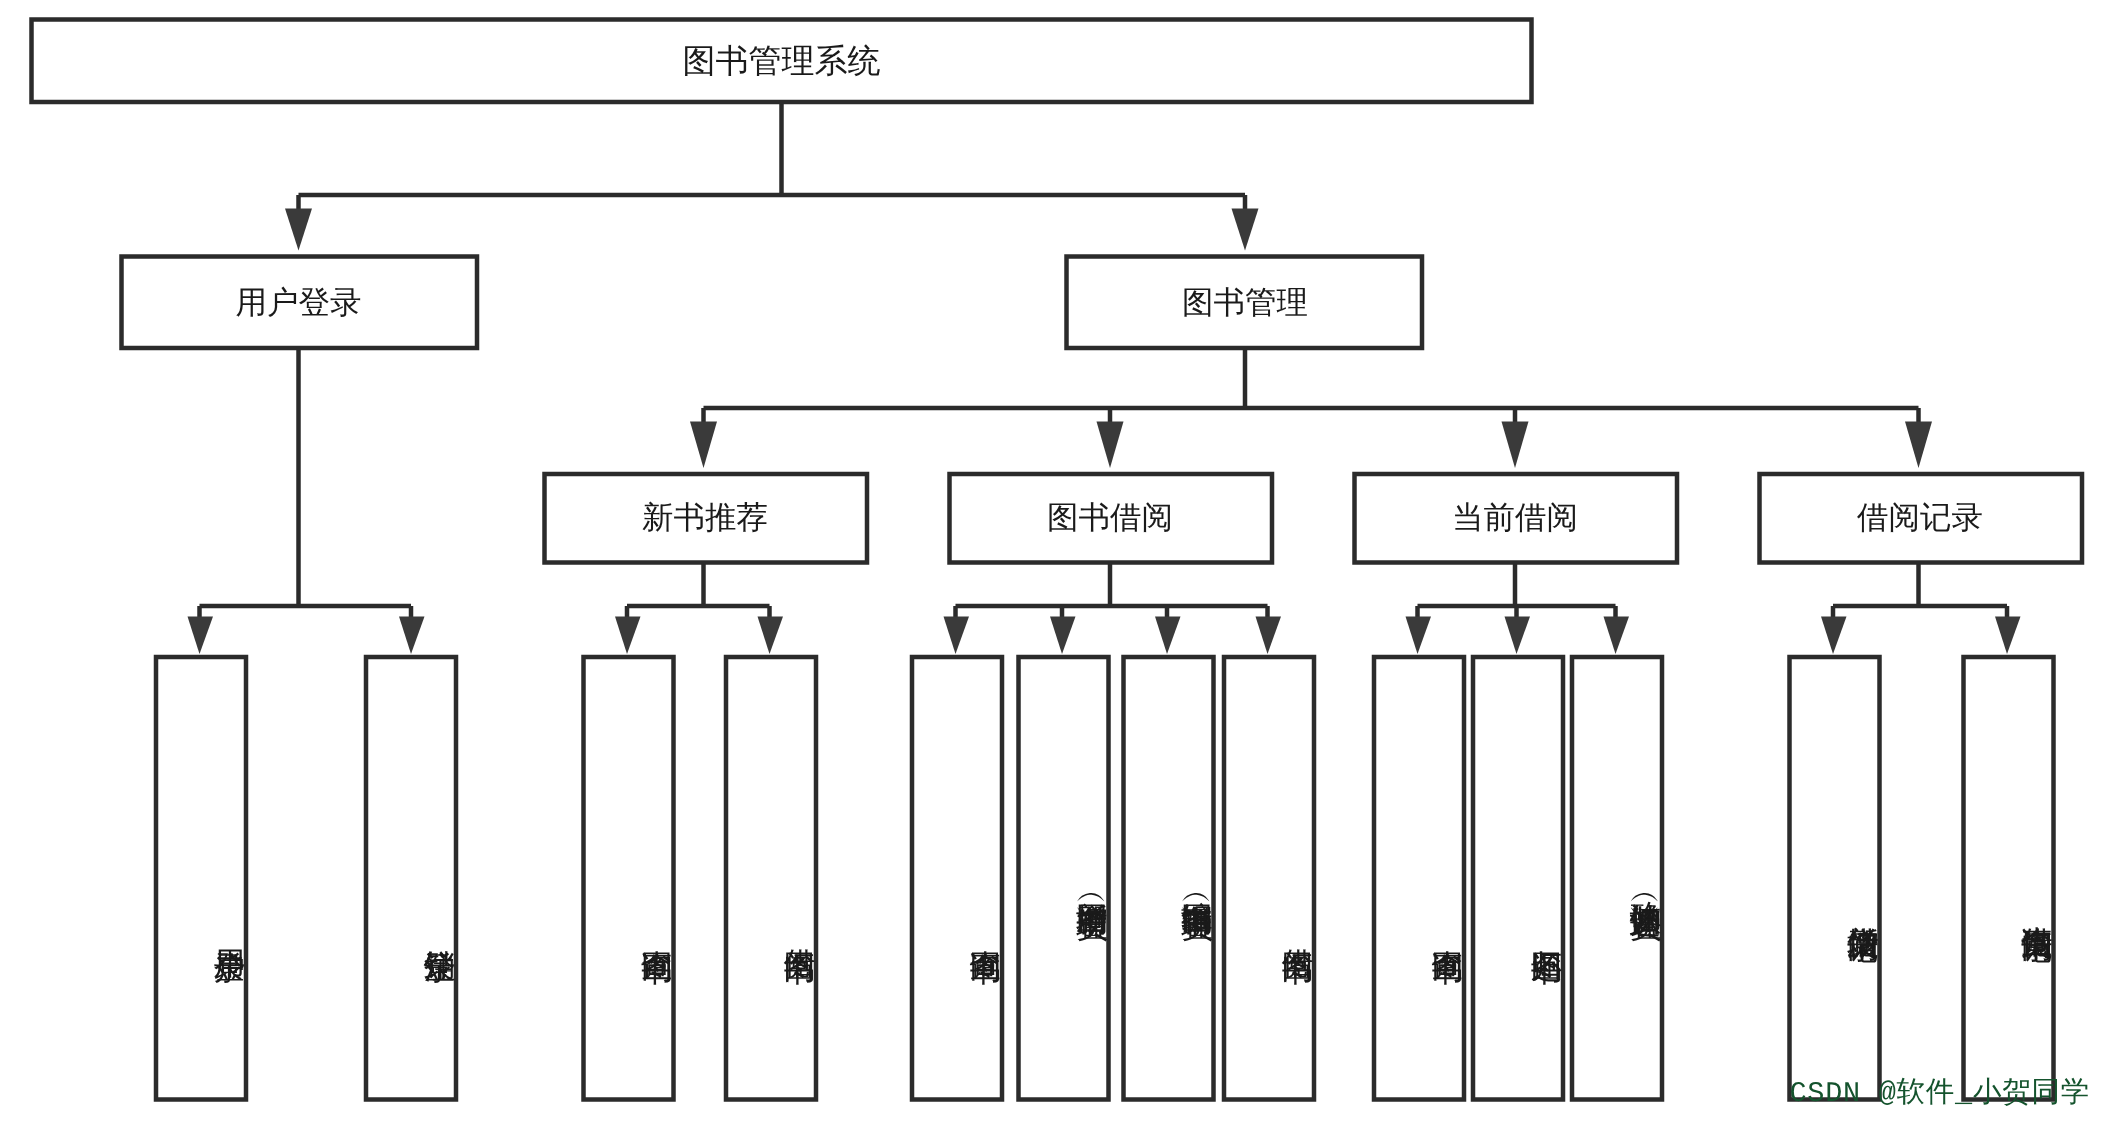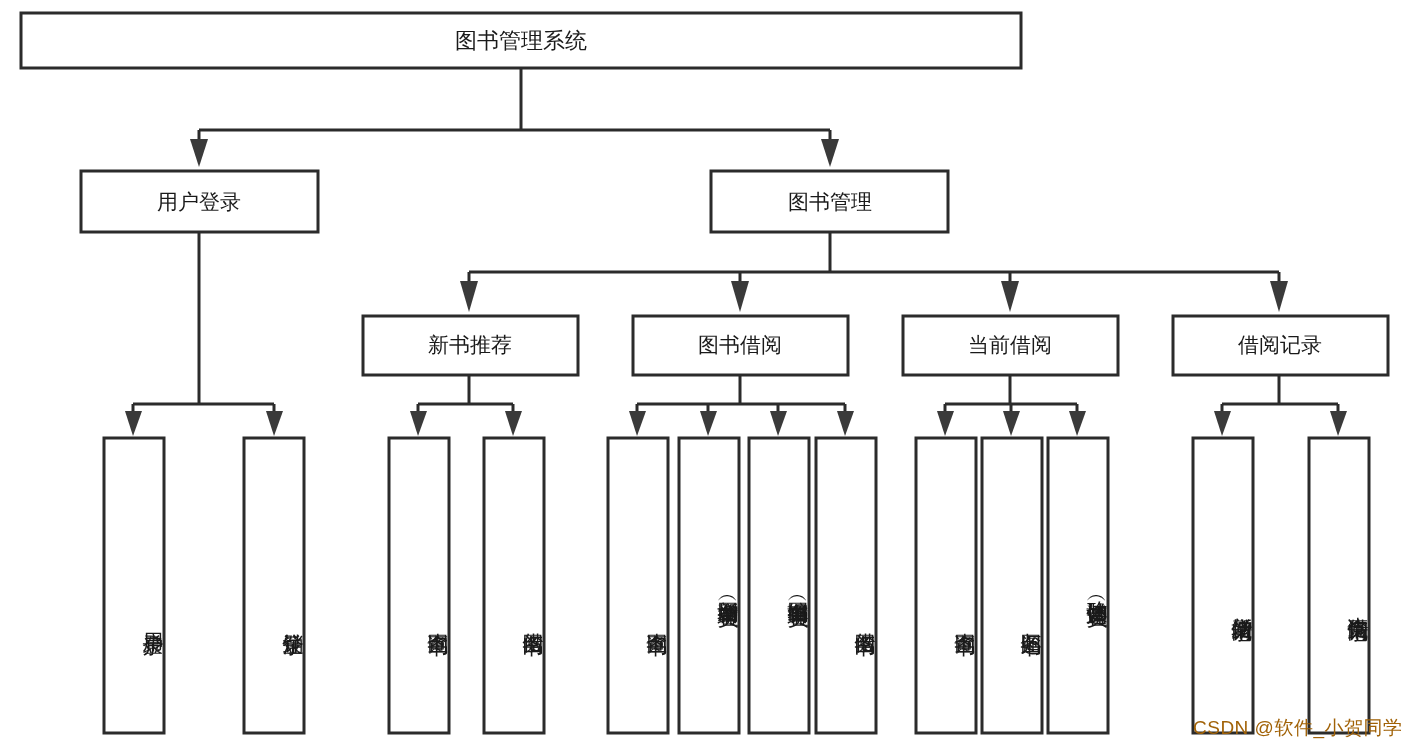--- a/index.html
+++ b/index.html
@@ -69,23 +69,23 @@
     letter-spacing: 1px;
     text-align: center;
     white-space: nowrap;
     pointer-events: none;
     display: flex;
     align-items: flex-start;
     justify-content: center;
   }
   .watermark {
     position: absolute;
-    font-family: Liberation Sans, sans-serif;
+    font-family: Liberation Mono, monospace;
     font-size: 19px;
-    color: #a16207;
+    color: #14532d;
     white-space: nowrap;
     letter-spacing: 0.5px;
   }
 </style>
 </head>
 <body>
 
 <div id="diagram-root">
 
   <svg id="diagram-svg" viewBox="0 0 1405 747">

